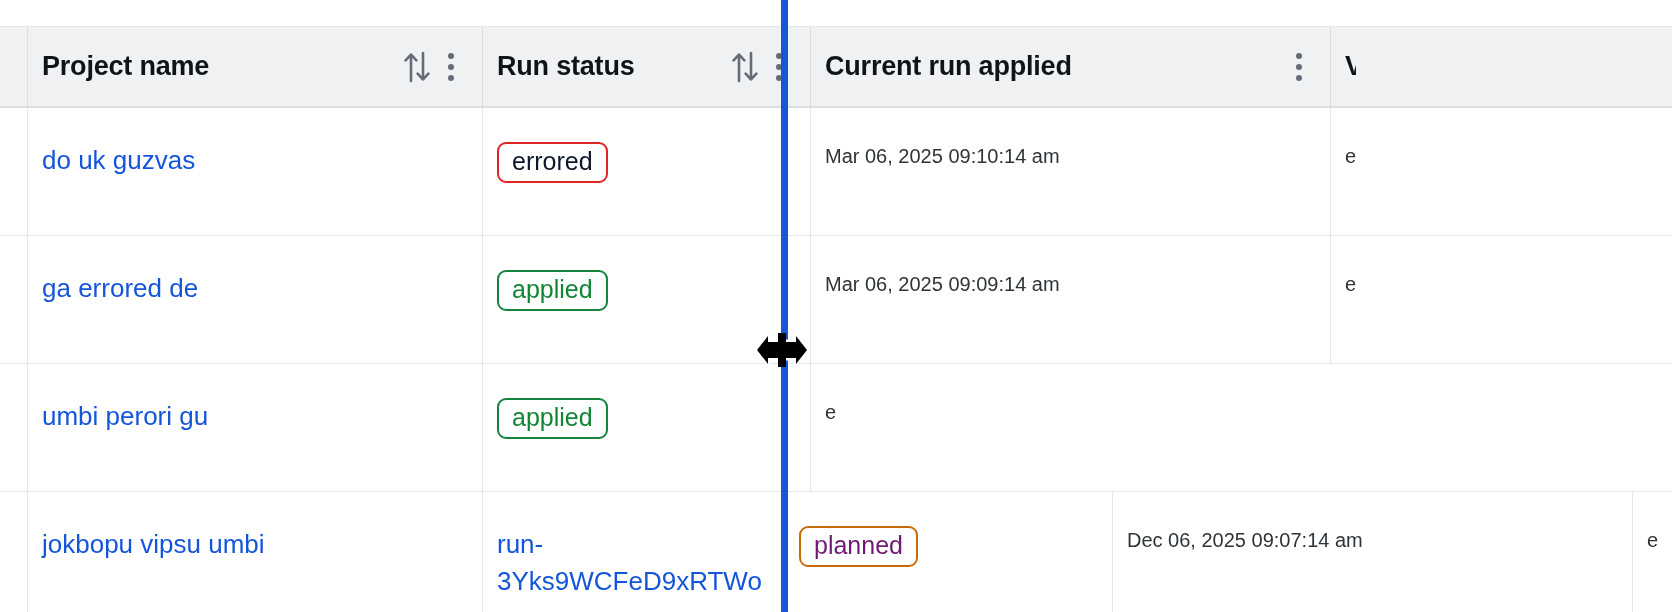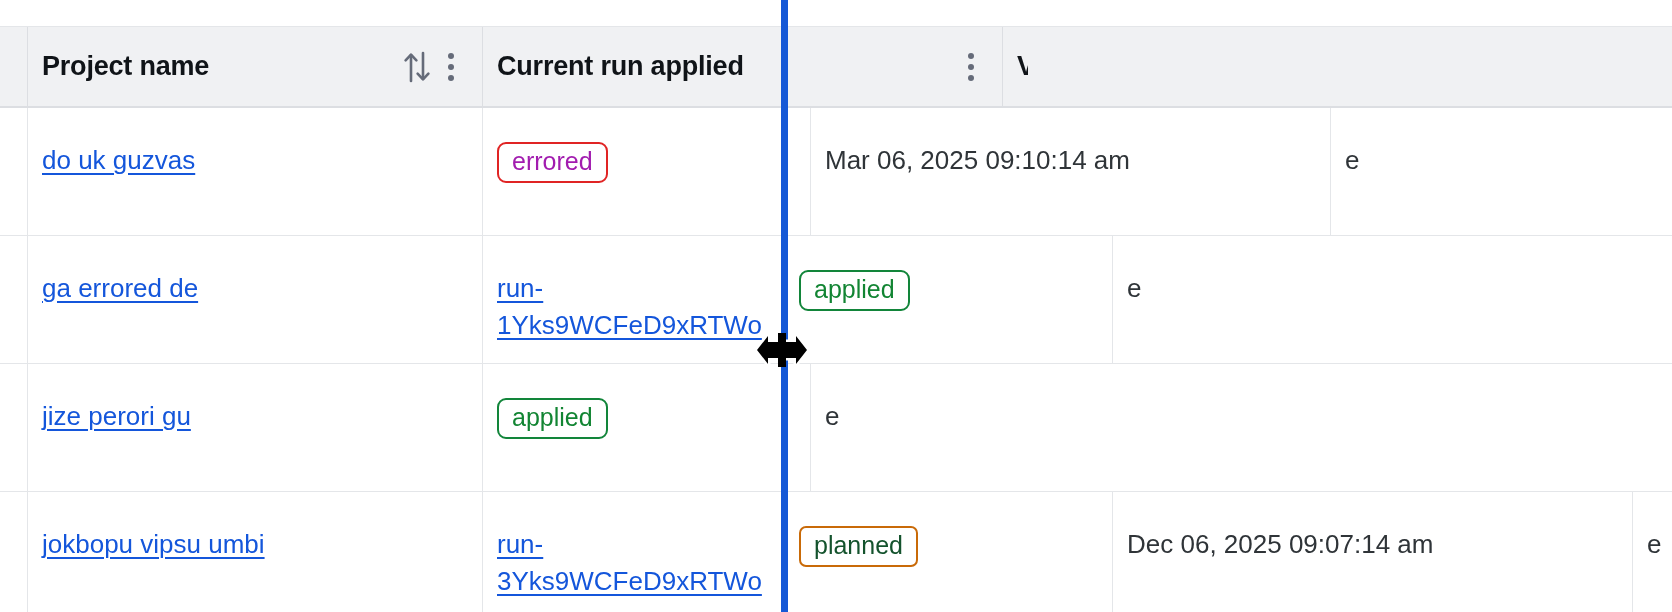--- a/index.html
+++ b/index.html
@@ -41,34 +41,34 @@
   .kebab i{display:block;width:6px;height:6px;border-radius:50%;background:#656b79;}
 
   
   .row{display:flex;border-bottom:1px solid #e4e6e9;box-sizing:border-box;}
   .td{
     box-sizing:border-box;height:100%;border-right:1px solid #e4e6e9;
     padding:34px 14px 0 14px;display:block;
   }
   .td.gutter{width:28px;padding:0;border-right:1px solid #e4e6e9;}
   .link{
-    color:#1456db;font-size:26px;text-decoration:underline;
+    color:#1456db;font-size:26px;
     text-underline-offset:4px;text-decoration-thickness:2px;
     cursor:pointer;display:inline;line-height:1.42;word-break:break-word;
   }
-  .plain{font-size:26px;color:#2f3438;line-height:1.4;white-space:nowrap;}
+  .plain{font-size:20px;color:#2f3438;line-height:1.4;white-space:nowrap;}
 
   .badge{
     display:inline-block;border:2px solid;border-radius:9px;
     padding:5px 13px 7px;font-size:25px;line-height:1;background:#fff;
     white-space:nowrap;
   }
-  .badge.errored{color:#a21caf;border-color:#e02424;}
+  .badge.errored{color:#0f172a;border-color:#e02424;}
   .badge.applied{color:#128533;border-color:#12853a;}
-  .badge.planned{color:#14532d;border-color:#c96a08;border-radius:7px;}
+  .badge.planned{color:#701a75;border-color:#c96a08;}
 
   
   .c-gutter{width:28px;flex:none;}
   .c-project{width:455px;flex:none;}
   .c-currentrun{width:302px;flex:none;}
   .c-runstatus{width:328px;flex:none;}
   .c-applied{width:520px;flex:none;gap:36px;}
   .c-next{width:39px;flex:none;border-right:none;}
 
   
@@ -105,20 +105,39 @@
         <span class="icon-btn">
           <span class="kebab">
               <i></i>
               <i></i>
               <i></i>
             </span>
         </span>
       </div>
 
 
+      <div class="th c-runstatus">
+        <span class="label">Run status</span>
+        <span class="spacer"></span>
+        <span class="icon-btn">
+          <svg class="sort-ico" width="30" height="34" viewBox="0 0 30 34" fill="none">
+            <path d="M9 31V5" stroke="#656b79" stroke-width="2.6" stroke-linecap="round"></path>
+            <path d="M3.6 10.4L9 4.6L14.4 10.4" stroke="#656b79" stroke-width="2.6" stroke-linecap="round" stroke-linejoin="round"></path>
+            <path d="M21 3V29" stroke="#656b79" stroke-width="2.6" stroke-linecap="round"></path>
+            <path d="M15.6 23.6L21 29.4L26.4 23.6" stroke="#656b79" stroke-width="2.6" stroke-linecap="round" stroke-linejoin="round"></path>
+          </svg>
+        </span>
+        <span class="icon-btn">
+          <span class="kebab">
+              <i></i>
+              <i></i>
+              <i></i>
+            </span>
+        </span>
+      </div>
 
       <div class="th c-applied">
         <span class="label">Current run applied</span>
         <span class="spacer"></span>
         <span class="icon-btn">
           <span class="kebab">
               <i></i>
               <i></i>
               <i></i>
             </span>
@@ -144,35 +163,35 @@
       <div class="td c-next">
         <span class="plain">e</span>
       </div>
     </div>
 
     <div class="row" style="height:128px">
       <div class="td gutter c-gutter"></div>
       <div class="td c-project">
         <a class="link">ga errored de</a>
       </div>
-      <div class="td c-currentrun">
-        <a class="link">run-1Yks9WCFeD9xRTWo</a>
-      </div>
       <div class="td c-runstatus">
         <span class="badge applied">applied</span>
       </div>
-      <div class="td c-next">
-        <span class="plain">e</span>
-      </div>
-    </div>
-
-    <div class="row" style="height:128px">
-      <div class="td gutter c-gutter"></div>
-      <div class="td c-project">
-        <a class="link">jize perori gu</a>
+      <div class="td c-applied">
+        <span class="plain">Mar 06, 2025 09:09:14 am</span>
+      </div>
+      <div class="td c-next">
+        <span class="plain">e</span>
+      </div>
+    </div>
+
+    <div class="row" style="height:128px">
+      <div class="td gutter c-gutter"></div>
+      <div class="td c-project">
+        <a class="link">umbi perori gu</a>
       </div>
       <div class="td c-runstatus">
         <span class="badge applied">applied</span>
       </div>
       <div class="td c-next">
         <span class="plain">e</span>
       </div>
     </div>
 
     <div class="row" style="height:128px">

